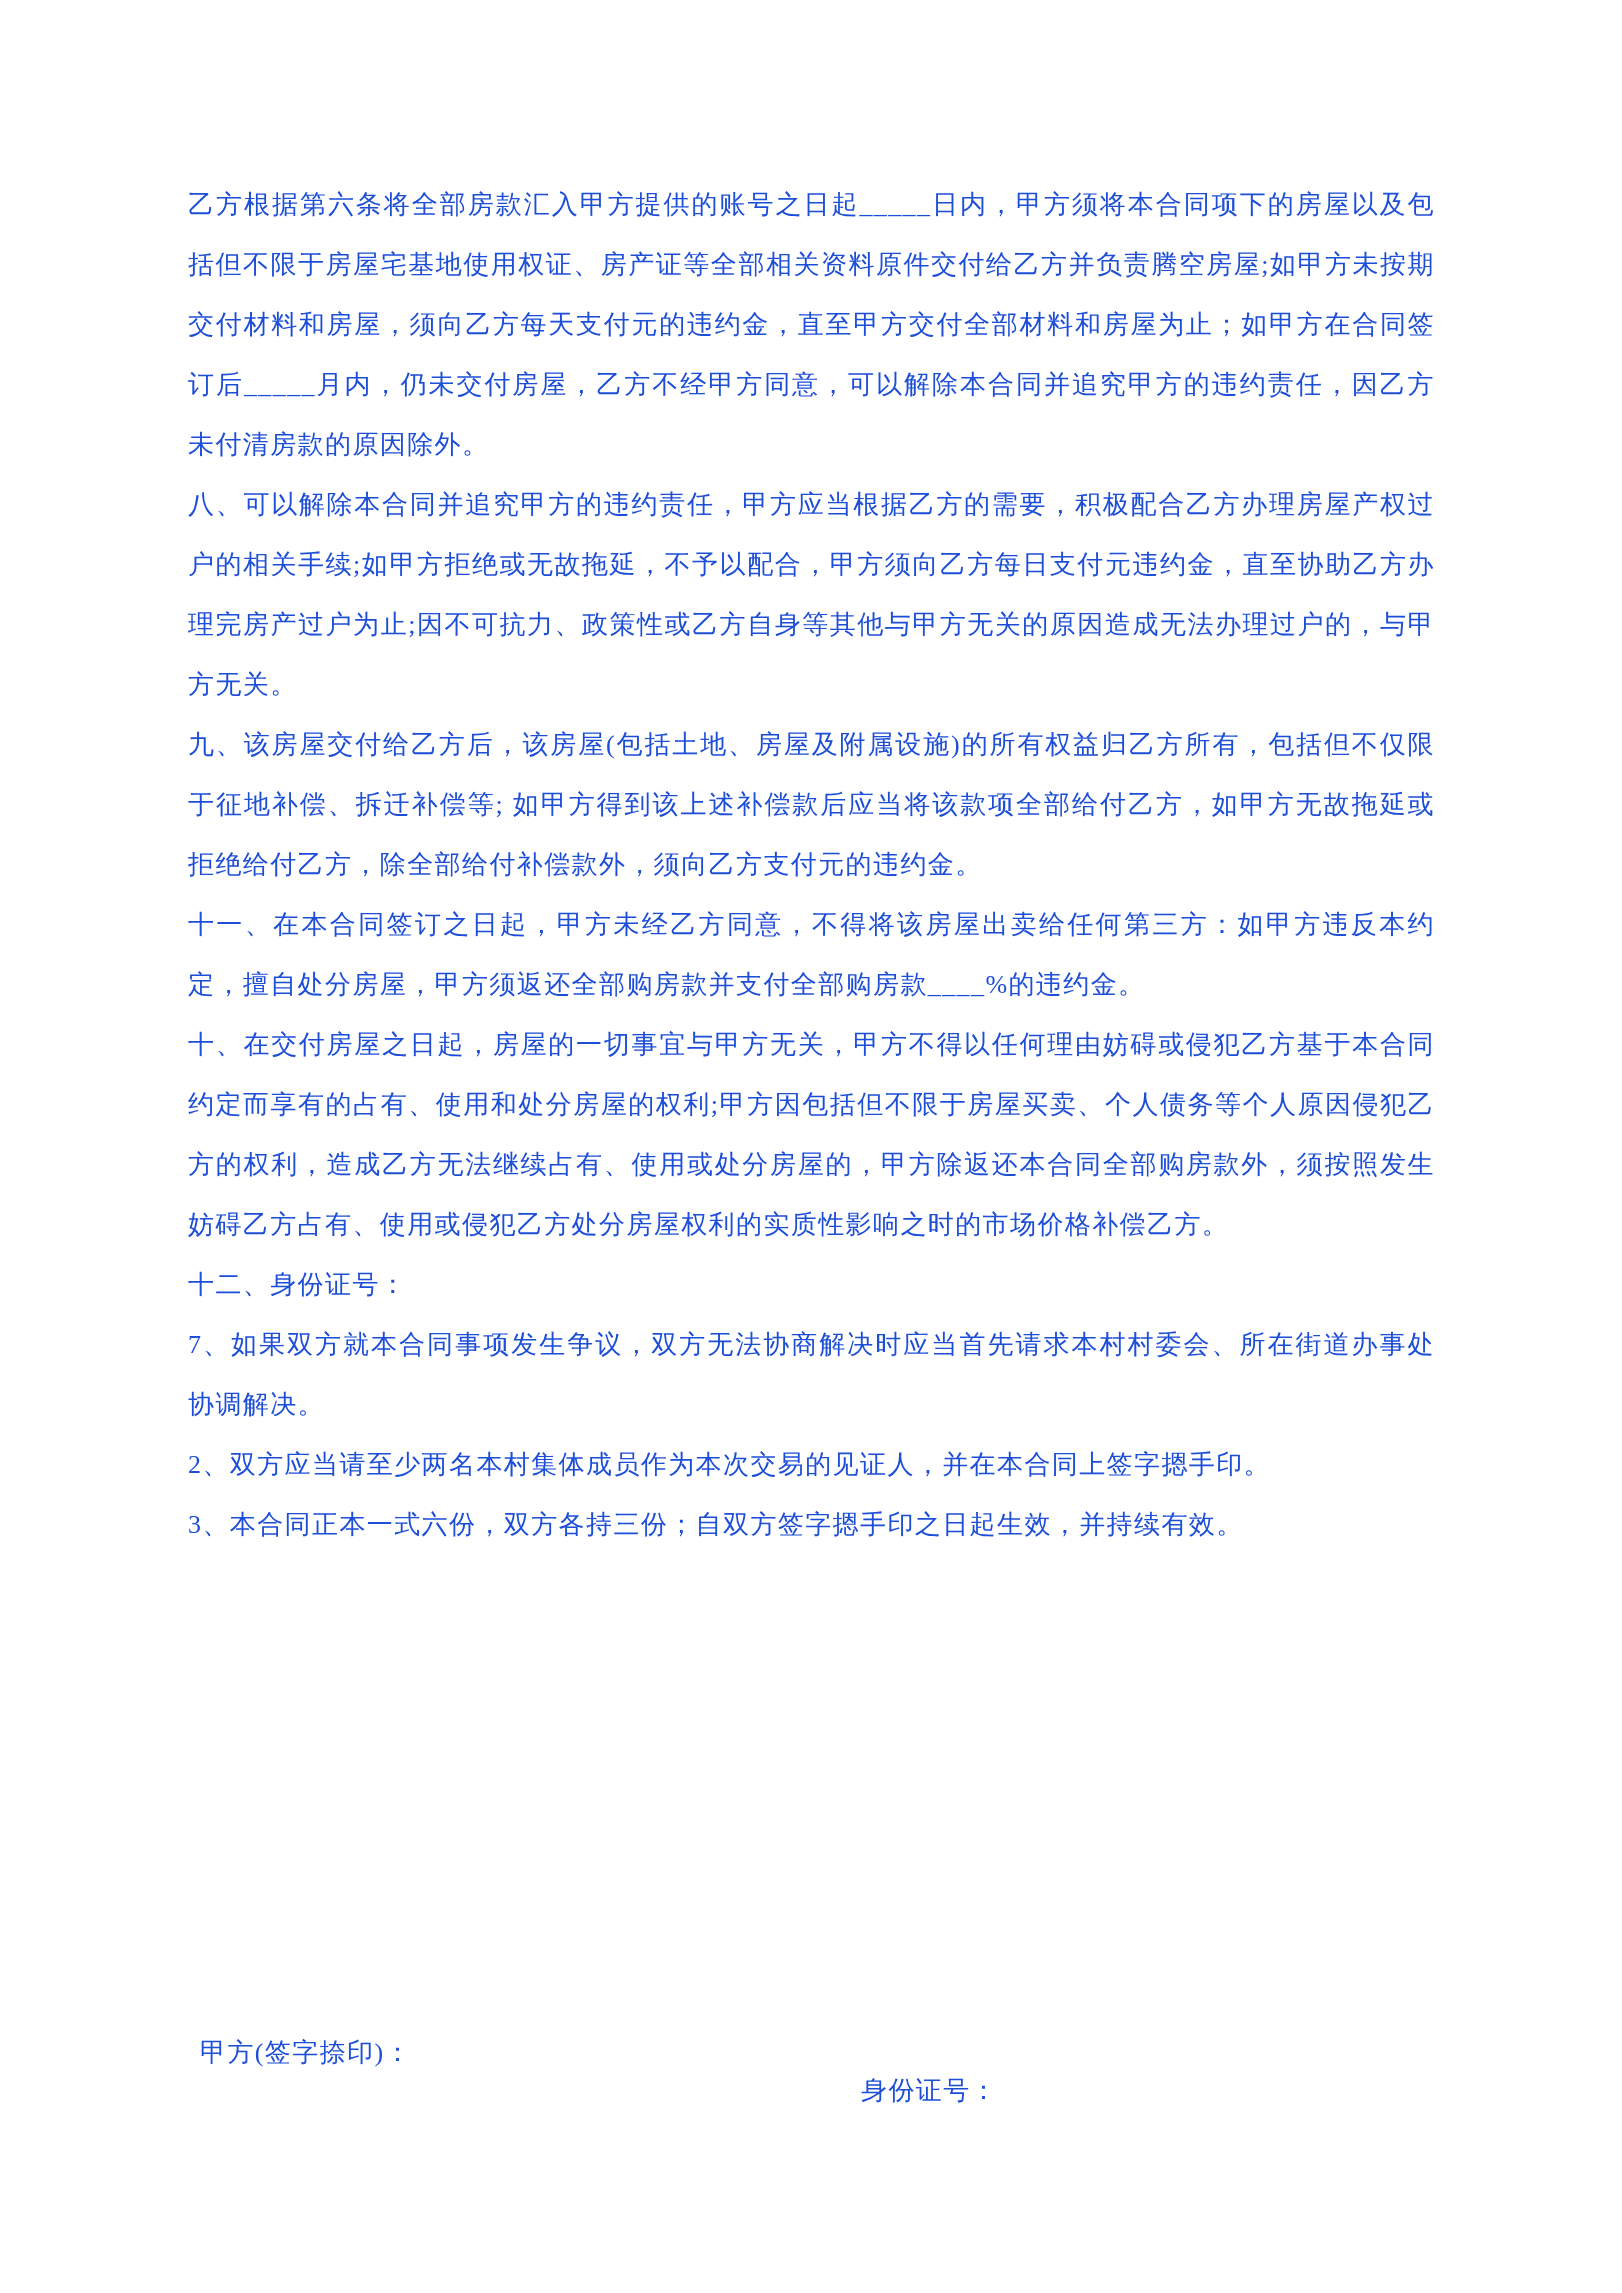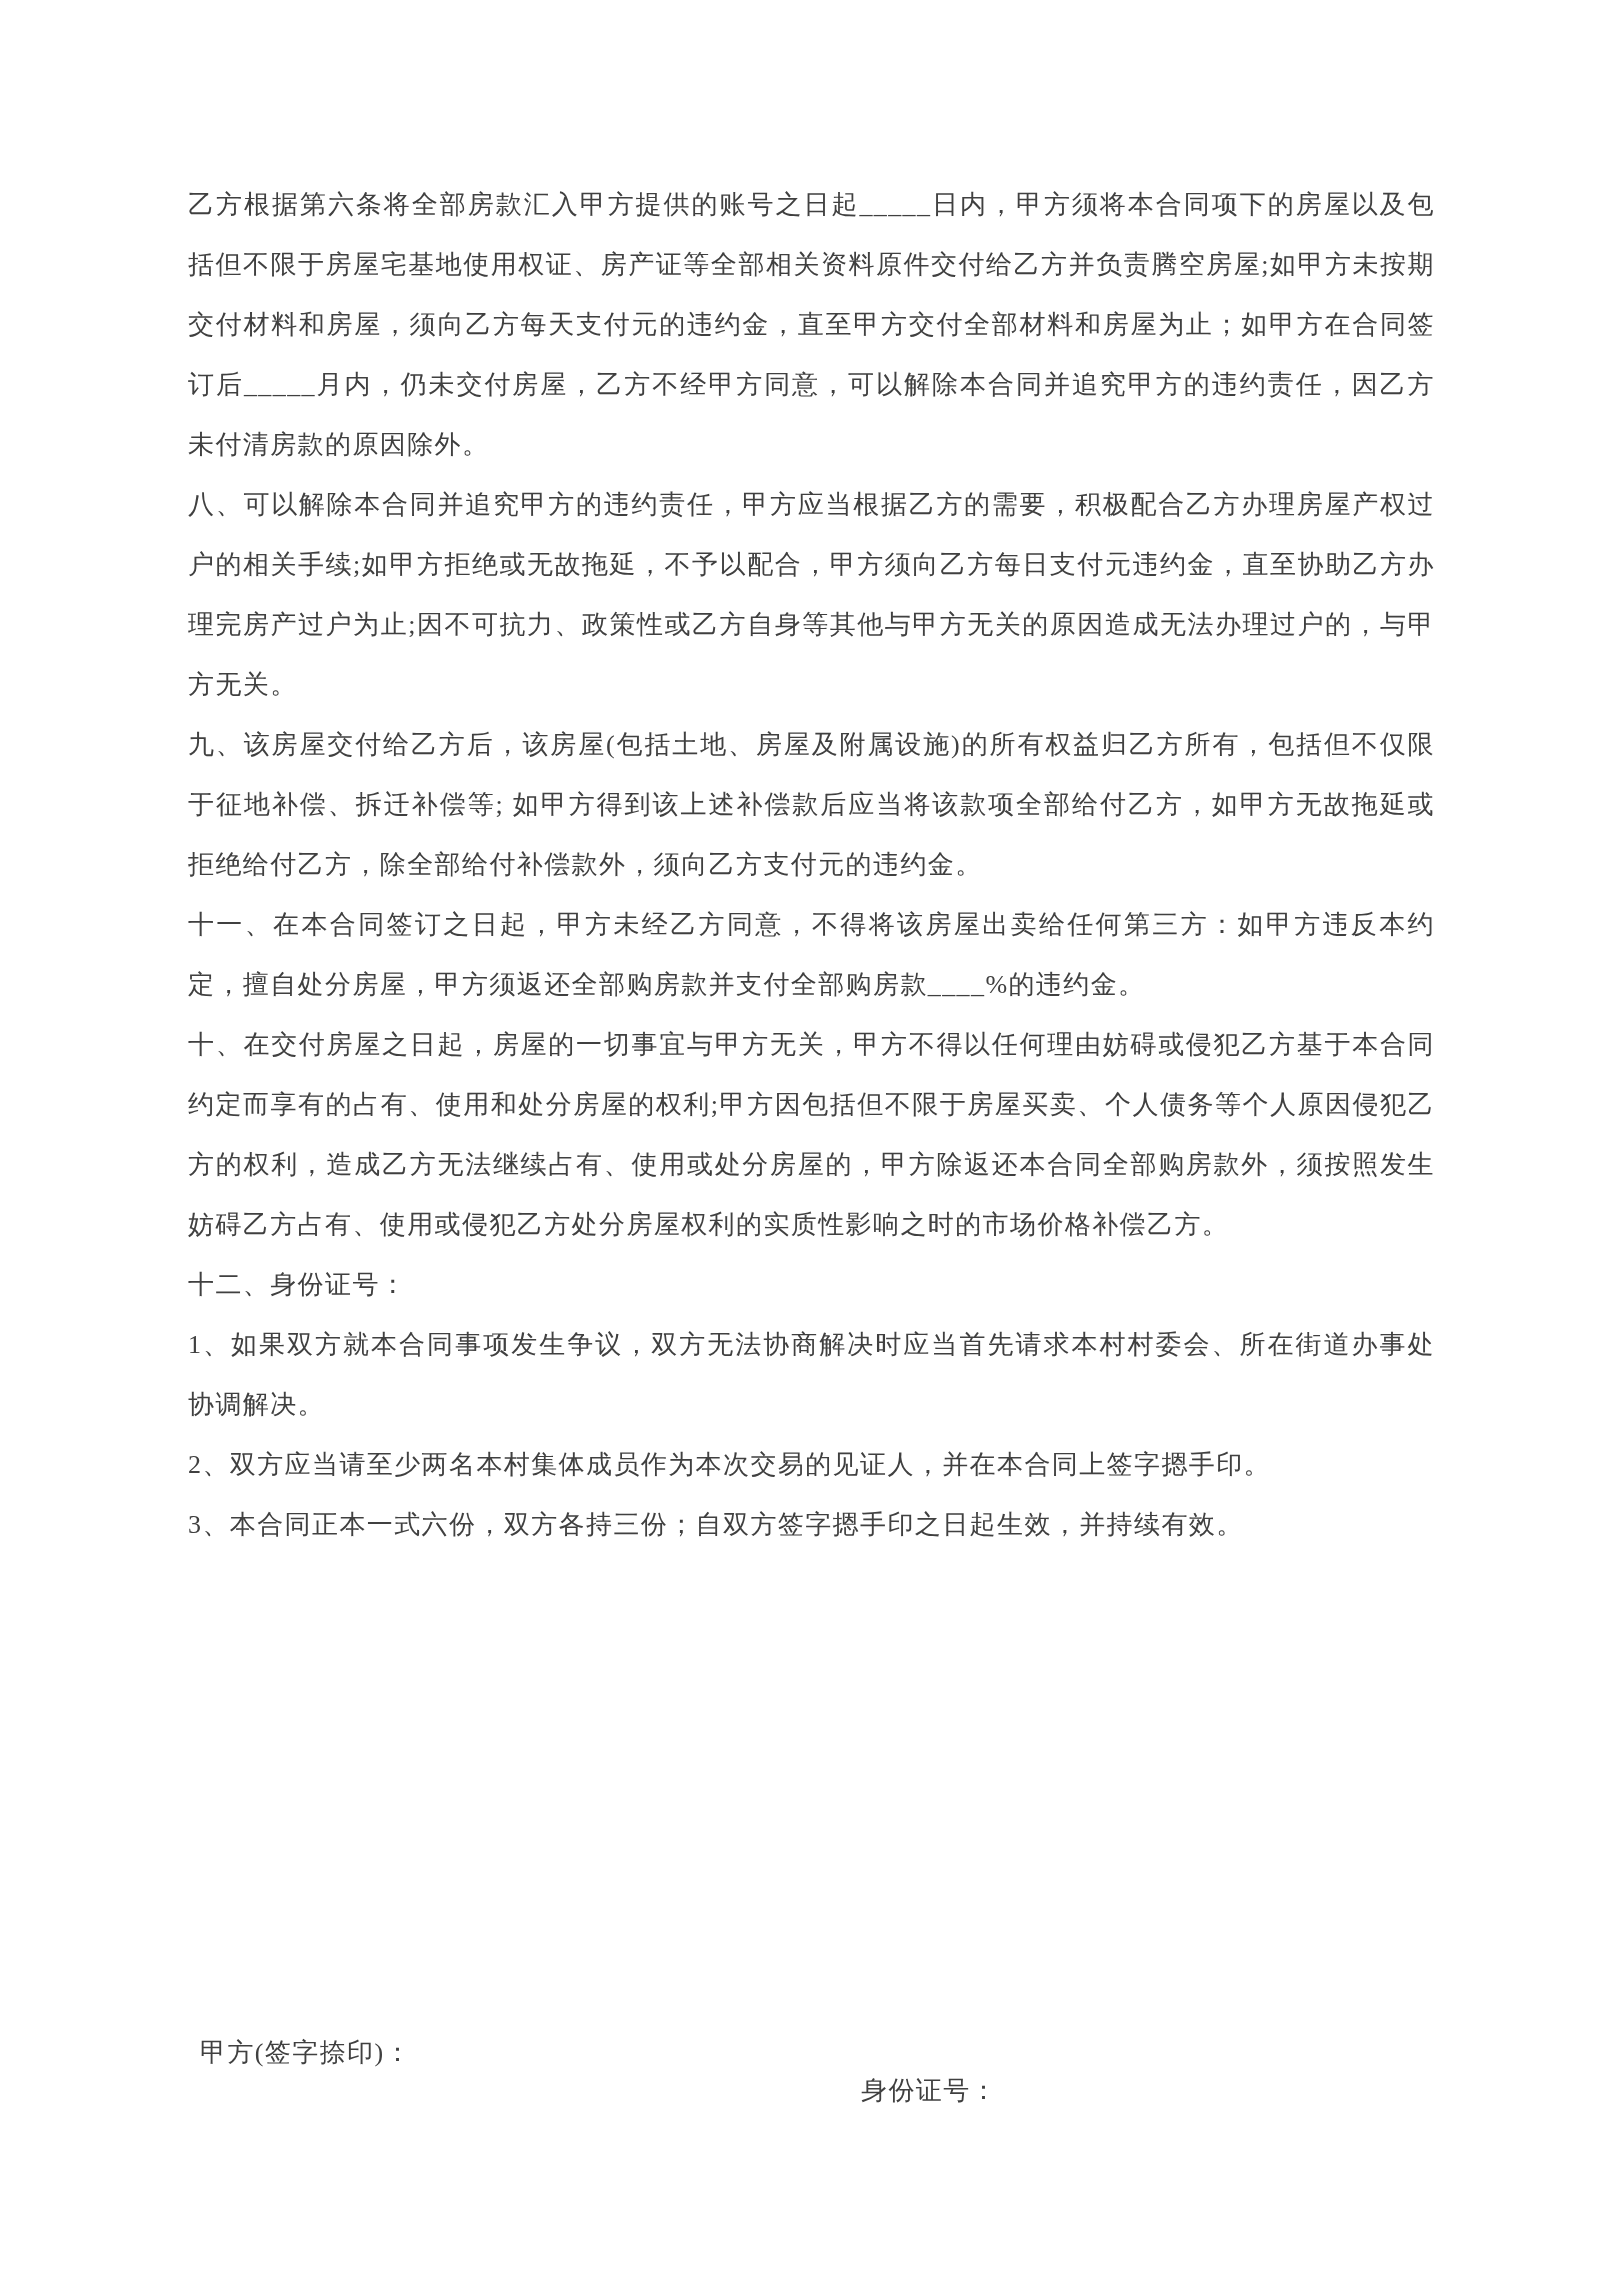--- a/index.html
+++ b/index.html
@@ -5,21 +5,21 @@
     html, body {
       margin: 0;
       padding: 0;
       background: #ffffff;
     }
     .page {
       position: relative;
       width: 1623px;
       height: 2294px;
       background: #ffffff;
-      color: #404040;
+      color: #1d4ed8;
       font-family: "Liberation Serif", "DejaVu Serif", serif;
       overflow: hidden;
     }
     .content {
       position: absolute;
       left: 188px;
       top: 175px;
       width: 1247px;
     }
     .para {
@@ -66,21 +66,21 @@
 
 <div class="page">
 
   <div class="content">
     <p class="para">乙方根据第六条将全部房款汇入甲方提供的账号之日起_____日内，甲方须将本合同项下的房屋以及包括但不限于房屋宅基地使用权证、房产证等全部相关资料原件交付给乙方并负责腾空房屋;如甲方未按期交付材料和房屋，须向乙方每天支付元的违约金，直至甲方交付全部材料和房屋为止；如甲方在合同签订后_____月内，仍未交付房屋，乙方不经甲方同意，可以解除本合同并追究甲方的违约责任，因乙方未付清房款的原因除外。</p>
     <p class="para">八、可以解除本合同并追究甲方的违约责任，甲方应当根据乙方的需要，积极配合乙方办理房屋产权过户的相关手续;如甲方拒绝或无故拖延，不予以配合，甲方须向乙方每日支付元违约金，直至协助乙方办理完房产过户为止;因不可抗力、政策性或乙方自身等其他与甲方无关的原因造成无法办理过户的，与甲方无关。</p>
     <p class="para">九、该房屋交付给乙方后，该房屋(包括土地、房屋及附属设施)的所有权益归乙方所有，包括但不仅限于征地补偿、拆迁补偿等; 如甲方得到该上述补偿款后应当将该款项全部给付乙方，如甲方无故拖延或拒绝给付乙方，除全部给付补偿款外，须向乙方支付元的违约金。</p>
     <p class="para">十一、在本合同签订之日起，甲方未经乙方同意，不得将该房屋出卖给任何第三方：如甲方违反本约定，擅自处分房屋，甲方须返还全部购房款并支付全部购房款____%的违约金。</p>
     <p class="para">十、在交付房屋之日起，房屋的一切事宜与甲方无关，甲方不得以任何理由妨碍或侵犯乙方基于本合同约定而享有的占有、使用和处分房屋的权利;甲方因包括但不限于房屋买卖、个人债务等个人原因侵犯乙方的权利，造成乙方无法继续占有、使用或处分房屋的，甲方除返还本合同全部购房款外，须按照发生妨碍乙方占有、使用或侵犯乙方处分房屋权利的实质性影响之时的市场价格补偿乙方。</p>
     <p class="para">十二、身份证号：</p>
-    <p class="para">1、如果双方就本合同事项发生争议，双方无法协商解决时应当首先请求本村村委会、所在街道办事处协调解决。</p>
+    <p class="para">7、如果双方就本合同事项发生争议，双方无法协商解决时应当首先请求本村村委会、所在街道办事处协调解决。</p>
     <p class="para">2、双方应当请至少两名本村集体成员作为本次交易的见证人，并在本合同上签字摁手印。</p>
     <p class="para">3、本合同正本一式六份，双方各持三份；自双方签字摁手印之日起生效，并持续有效。</p>
   </div>
 
   <div class="sig-row">
     <span class="sig-party-a">甲方(签字捺印)：</span>
     <span class="sig-id">身份证号：</span>
   </div>
 
 

